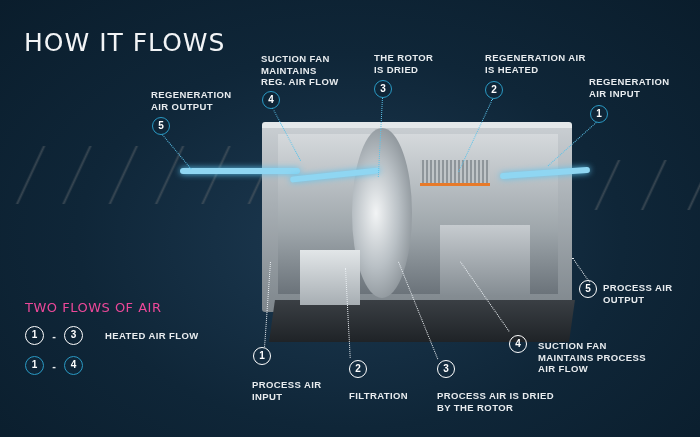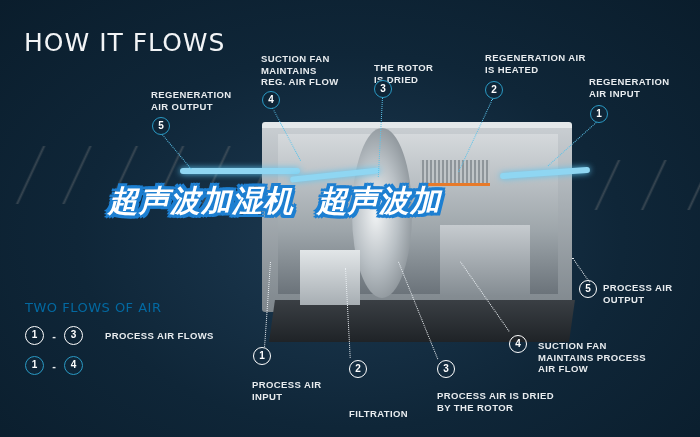--- a/index.html
+++ b/index.html
@@ -76,21 +76,21 @@
     text-shadow:
       -3px -3px 0 #1d7fd1, 3px -3px 0 #1d7fd1, -3px 3px 0 #1d7fd1, 3px 3px 0 #1d7fd1,
       0 -3px 0 #1d7fd1, 0 3px 0 #1d7fd1, -3px 0 0 #1d7fd1, 3px 0 0 #1d7fd1;
     font-style: italic;
     letter-spacing: 1px;
   }
   .banner .line2 { display: block; padding-left: 0; }
   .leader { border-left: 1.5px dotted #5cc3ea; width: 0; transform-origin: top left; }
   .leader.white { border-left-color: #e9eef2; }
   .legend-title {
-    left: 25px; top: 300px; font-size: 13px; letter-spacing: 0.5px; color: #0369a1;
+    left: 25px; top: 300px; font-size: 13px; letter-spacing: 0.5px; color: #ec4899;
     font-family: "DejaVu Sans", sans-serif;
   }
   .legend-row { left: 25px; display: flex; align-items: center; gap: 4px; }
   .legend-row .dash { font-weight: 700; font-size: 11px; color: #e8ecef; width: 12px; text-align: center; }
   .legend-row .badge { position: static; width: 19px; height: 19px; line-height: 16px; }
   .legend-row .txt { margin-left: 18px; font-size: 9.5px; font-weight: 700; letter-spacing: 0.4px; color: #e8ecef; }
 </style>
 </head>
 <body>
 
@@ -125,60 +125,59 @@
 
 <div class="abs lbl" style="left:151px;top:89px;">REGENERATION
 AIR OUTPUT</div>
 <div class="abs badge" style="left:152px;top:117px;">5</div>
 
 <div class="abs lbl" style="left:261px;top:53px;">SUCTION FAN
 MAINTAINS
 REG. AIR FLOW</div>
 <div class="abs badge" style="left:262px;top:91px;">4</div>
 
-<div class="abs lbl" style="left:374px;top:52px;margin-top:10px;">THE ROTOR
+<div class="abs lbl" style="left:374px;top:52px;">THE ROTOR
 IS DRIED</div>
 <div class="abs badge" style="left:374px;top:80px;">3</div>
 
 <div class="abs lbl" style="left:485px;top:52px;">REGENERATION AIR
 IS HEATED</div>
 <div class="abs badge" style="left:485px;top:81px;">2</div>
 
 <div class="abs lbl" style="left:589px;top:76px;">REGENERATION
 AIR INPUT</div>
 <div class="abs badge" style="left:590px;top:105px;">1</div>
 
 <div class="abs badge white" style="left:253px;top:347px;">1</div>
 <div class="abs lbl" style="left:252px;top:379px;">PROCESS AIR
 INPUT</div>
 
 <div class="abs badge white" style="left:349px;top:360px;">2</div>
-<div class="abs lbl" style="left:349px;top:408px;">FILTRATION</div>
+<div class="abs lbl" style="left:349px;top:390px;">FILTRATION</div>
 
 <div class="abs badge white" style="left:437px;top:360px;">3</div>
 <div class="abs lbl" style="left:437px;top:390px;">PROCESS AIR IS DRIED
 BY THE ROTOR</div>
 
 <div class="abs badge white" style="left:509px;top:335px;">4</div>
 <div class="abs lbl" style="left:538px;top:340px;">SUCTION FAN
 MAINTAINS PROCESS
 AIR FLOW</div>
 
 <div class="abs badge white" style="left:579px;top:280px;">5</div>
 <div class="abs lbl" style="left:603px;top:282px;">PROCESS AIR
 OUTPUT</div>
 
 <div class="abs legend-title">TWO FLOWS OF AIR</div>
 <div class="abs legend-row" style="top:326px;">
   <div class="badge white">1</div>
   <div class="dash">-</div>
   <div class="badge white">3</div>
-  <div class="txt">PROCESS AIR FLOWS</div>
+  <div class="txt">HEATED AIR FLOW</div>
 </div>
 <div class="abs legend-row" style="top:356px;">
   <div class="badge">1</div>
   <div class="dash">-</div>
   <div class="badge">4</div>
 </div>
 
 <div class="abs banner">
-  <span style="white-space:pre;">超声波加湿机  超声波加</span>
 </div>
 
 </body></html>

